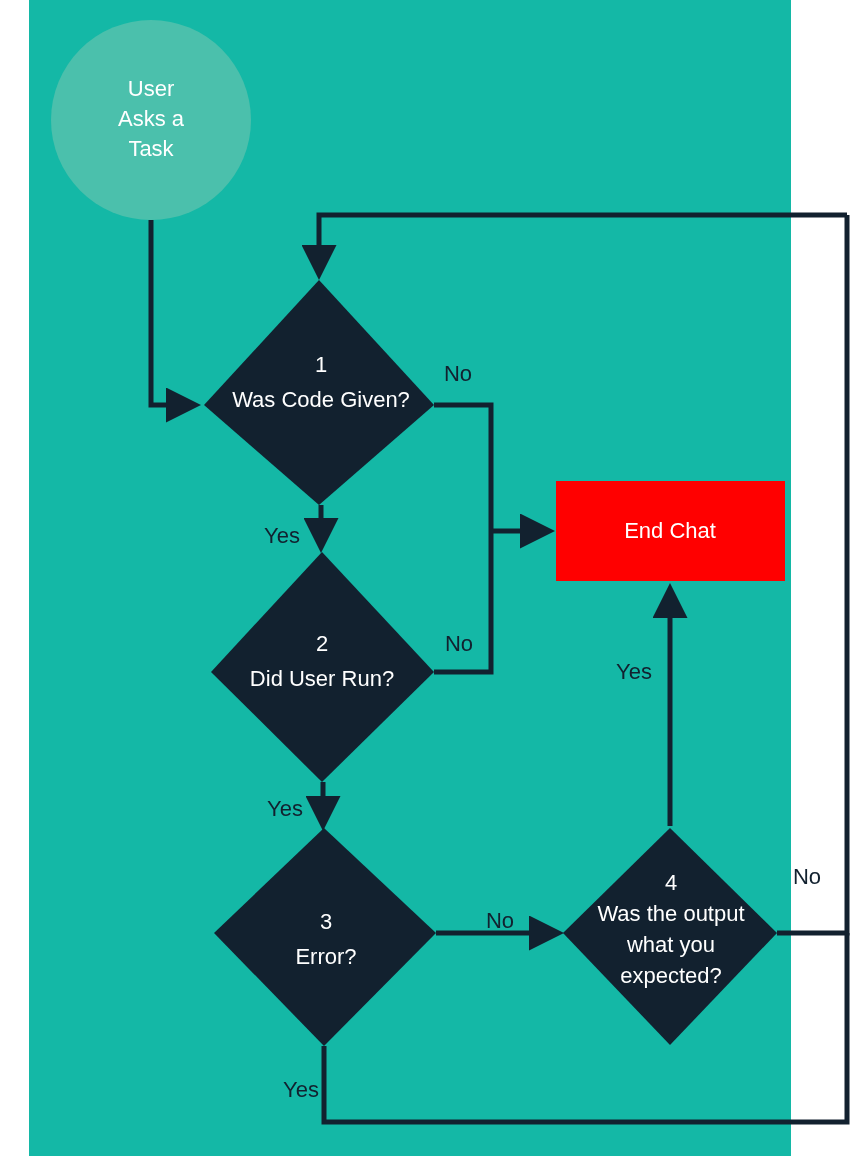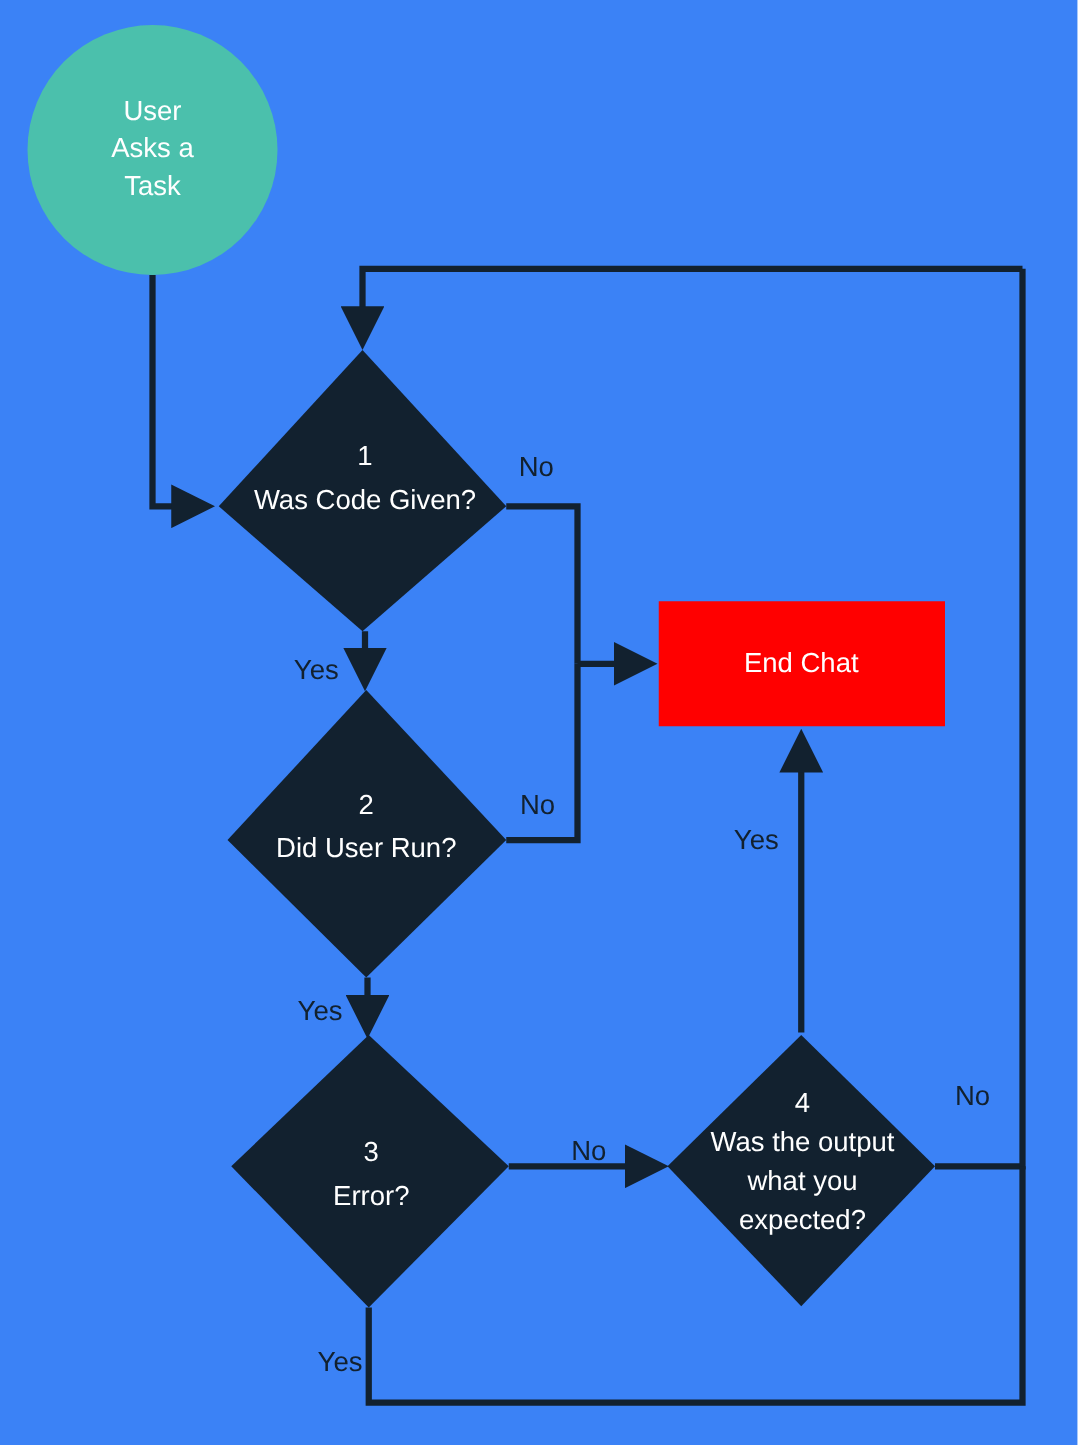--- a/index.html
+++ b/index.html
@@ -1,18 +1,18 @@
 <!DOCTYPE html>
 <html><head>
 <meta charset="utf-8">
 <style>
   html,body{margin:0;padding:0;background:#ffffff;}
   body{width:862px;height:1156px;overflow:hidden;
        font-family:"Liberation Sans","DejaVu Sans",sans-serif;}
-  #stage{position:relative;width:862px;height:1156px;background:#3b82f6;}
+  #stage{position:relative;width:762px;height:1156px;background:#14b8a6;margin-left:29px;}
   svg#flow{position:absolute;left:0;top:0;width:862px;height:1156px;}
   .node-text{fill:#ffffff;font-family:"Liberation Sans","DejaVu Sans",sans-serif;
              font-size:22px;text-anchor:middle;dominant-baseline:middle;}
   .edge-text{fill:#12212f;font-family:"Liberation Sans","DejaVu Sans",sans-serif;
              font-size:22px;text-anchor:middle;dominant-baseline:middle;}
   .shape{stroke:none;}
   .conn{stroke:#12212f;stroke-width:5;fill:none;stroke-linecap:butt;stroke-linejoin:miter;}
 </style>
 </head>
 <body>

